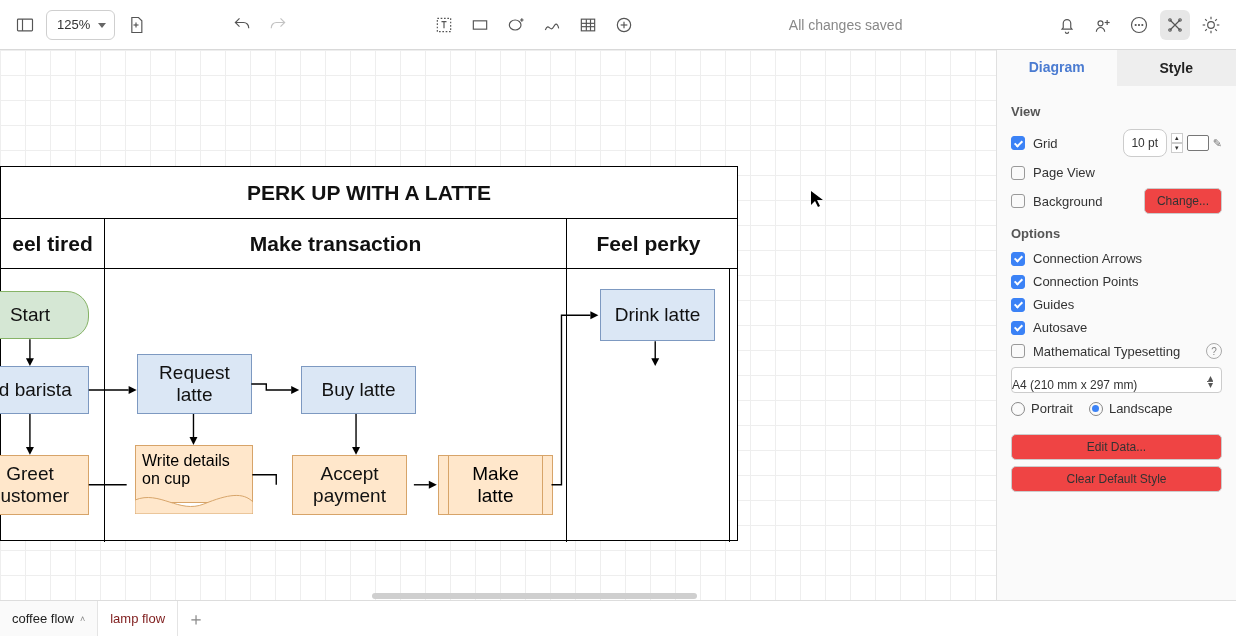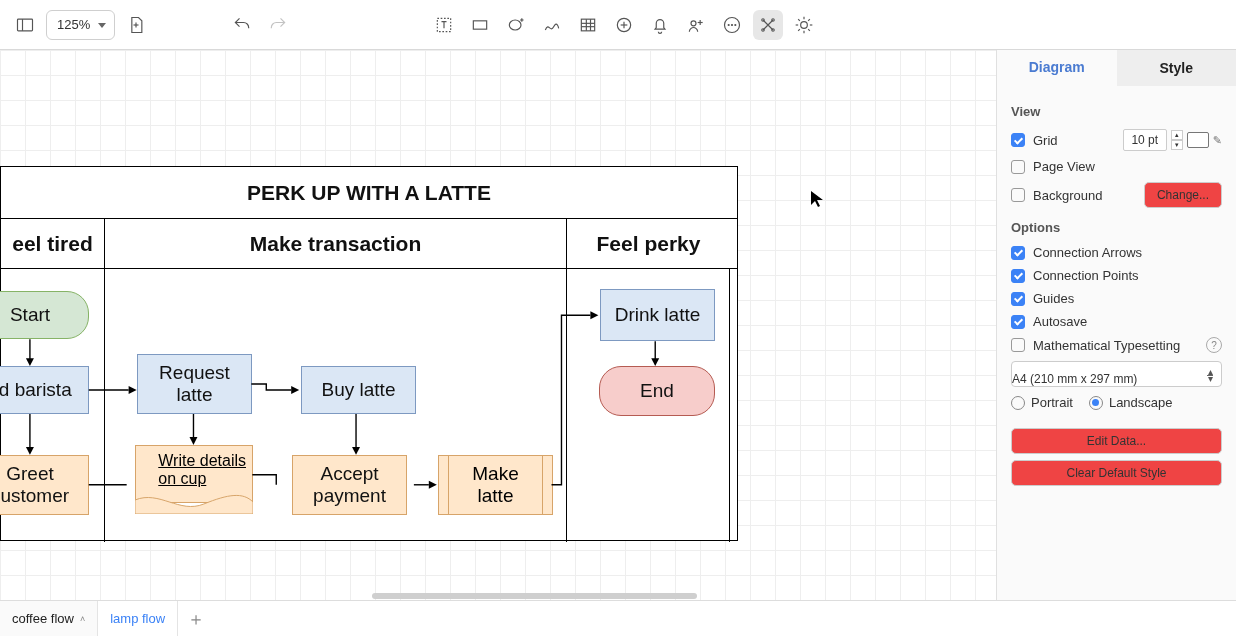--- a/index.html
+++ b/index.html
@@ -58,21 +58,21 @@
   .lane-col { border-right:1px solid #000; position:relative; }
   .lane-col:last-child{ border-right:none; }
   .w-col1{ width:104px; } .w-col2{ width:462px; } .w-col3{ width:163px; }
 
   .shape { position:absolute; display:flex; align-items:center; justify-content:center; font-size:19px; color:#111; text-align:center; line-height:1.15; }
   .terminator { background:#d5e7d4; border:1px solid #86b366; border-radius:22px; padding: 0; }
   .terminator.end { background:#f7cdcb; border:1px solid #b55b52; }
   .process { background:#dbe7f5; border:1px solid #7d99c1; }
   .process.orange { background:#ffe7cb; border:1px solid #d7a469; }
   .document { background:#ffe7cb; border:1px solid #d7a469; position:absolute; padding:6px 6px 14px; }
-  .document-inner{ width:100%; height:100%; display:flex; align-items:center; justify-content:flex-end;text-decoration:underline; }
+  .document-inner{ width:100%; height:100%; display:flex; align-items:center; justify-content:flex-start; }
   .document svg.wave{ position:absolute; left:-1px; right:-1px; bottom:-12px; width:calc(100% + 2px); height:20px; }
   .make-latte-wrap{ position:absolute; }
   .make-latte-wrap .outer{ position:absolute; inset:0; background:#ffe7cb; border:1px solid #d7a469; }
   .make-latte-wrap .inner{ position:absolute; left:10px; right:10px; top:0; bottom:0; background:#ffe7cb; border:1px solid #d7a469; display:flex; align-items:center; justify-content:center; font-size:19px; text-align:center;}
 
   
   svg.arrows { position:absolute; inset:0; width:100%; height:100%; pointer-events:none; }
   svg.arrows line, svg.arrows polyline { stroke:#000; stroke-width:1.4; fill:none; }
   svg.arrows polygon.head { fill:#000; stroke:none; }
 
@@ -87,36 +87,36 @@
   .tab.active{ color:#4a7bd1; font-weight:600; background:#fafafa; border-bottom:2px solid transparent; }
   .tab.inactive{ background:#eee; color:#222; font-weight:600; }
   .panel-body{ padding:10px 14px; font-size:13px; color:#333; overflow:auto; }
   .section-title{ font-weight:700; color:#555; margin:8px 0 6px; }
   .row{ display:flex; align-items:center; gap:8px; padding:4px 0; }
   .row label{ flex:1; color:#333; }
   .chk{ width:14px; height:14px; border:1px solid #999; border-radius:3px; display:inline-flex; align-items:center; justify-content:center; cursor:pointer; }
   .chk.checked{ background:#3b82f6; border-color:#3b82f6; }
   .chk.checked::after{ content:""; width:3px; height:6px; border:solid #fff; border-width:0 2px 2px 0; transform:rotate(45deg); margin-bottom:1px; }
   .grid-size { display:flex; align-items:center; gap:4px; margin-left:auto; }
-  .grid-size .numbox{ width:44px; height:22px; border:1px solid #ccc; border-radius:2px; font-size:12px; display:flex; align-items:center; justify-content:center; background:#fff;}
+  .grid-size .numbox{ width:44px; height:28px; border:1px solid #ccc; border-radius:8px; font-size:12px; display:flex; align-items:center; justify-content:center; background:#fff;}
   .steppers{ display:flex; flex-direction:column; }
   .steppers div{ width:12px;height:10px; border:1px solid #ccc; font-size:7px; display:flex;align-items:center;justify-content:center; background:#fff;}
   .swatch{ width:22px; height:16px; border:1px solid #777; background:#fff; border-radius:2px;}
   .btn { height:26px; border:1px solid #ccc; border-radius:5px; background:#ef4444; font-size:12px; display:flex;align-items:center;justify-content:center; cursor:pointer; padding:0 12px;}
   .btn.wide{ width:100%; }
   .help-circ{ width:16px;height:16px;border:1px solid #aaa;border-radius:50%; font-size:10px; color:#888; display:flex;align-items:center;justify-content:center;}
   .select{ width:100%; height:26px; border:1px solid #ccc; border-radius:4px; background:#fff; font-size:12px; display:flex; align-items:flex-end; padding:0 22px 0 0; position:relative; cursor:pointer;}
   .select::after{ content:""; position:absolute; right:6px; top:7px; width:10px; height:12px; background:linear-gradient(#666,#666) center/6px 1px no-repeat; }
   .select .caret{ position:absolute; right:8px; top:6px; font-size:10px; color:#555; line-height:7px;}
   .radio{ width:14px;height:14px;border:1px solid #888;border-radius:50%; display:inline-flex;align-items:center;justify-content:center; cursor:pointer;}
   .radio.on::after{ content:""; width:7px;height:7px;border-radius:50%; background:#3b82f6; }
 
   
   .bottom-tabs{ height:36px; border-top:1px solid #ddd; display:flex; align-items:stretch; background:#fff; }
-  .page-tab{ display:flex; align-items:center; padding:0 12px; font-size:13px; color:#3b82f6; border-right:1px solid #e4e4e4; cursor:pointer; gap:6px;}
+  .page-tab{ display:flex; align-items:center; padding:0 12px; font-size:13px; color:#7f1d1d; border-right:1px solid #e4e4e4; cursor:pointer; gap:6px;}
   .page-tab.active{ color:#222; background:#fafafa; }
   .page-tab .caret{ font-size:9px; color:#888; }
   .add-page{ width:36px; display:flex; align-items:center; justify-content:center; color:#888; font-size:18px; cursor:pointer;}
 </style>
 </head>
 <body>
 
 <div class="toolbar">
   <div class="tb-group">
     <div class="icon-btn">
@@ -187,20 +187,21 @@
     </div>
     <div class="icon-btn">
       <svg viewBox="0 0 24 24">
           <circle cx="12" cy="12" r="8"></circle>
           <line x1="12" y1="8" x2="12" y2="16"></line>
           <line x1="8" y1="12" x2="16" y2="12"></line>
         </svg>
     </div>
   </div>
 
+  <div class="status-text">All changes saved</div>
 
   <div class="tb-group">
     <div class="icon-btn">
       <svg viewBox="0 0 24 24">
           <path d="M6 17h12l-1.5-2V10a4.5 4.5 0 00-9 0v5L6 17z"></path>
           <path d="M10 20a2 2 0 004 0"></path>
         </svg>
     </div>
     <div class="icon-btn">
       <svg viewBox="0 0 24 24">
@@ -293,23 +294,20 @@
           <div class="outer"></div>
           <div class="inner">
               <span style="white-space:pre-line">Make
 latte</span>
             </div>
         </div>
 
         <div class="shape process" style="left:599px; top:20px; width:115px; height:52px;">
             <span>Drink latte</span>
           </div>
-        <div class="shape terminator end" style="left:598px; top:97px; width:116px; height:50px;">
-            <span>End</span>
-          </div>
 
         <svg class="arrows" viewBox="0 0 738 273">
           <defs></defs>
 
           <line x1="29" y1="70" x2="29" y2="90"></line>
           <polygon class="head" points="29,97 25,89 33,89"></polygon>
 
           <line x1="29" y1="145" x2="29" y2="178"></line>
           <polygon class="head" points="29,186 25,178 33,178"></polygon>
 

